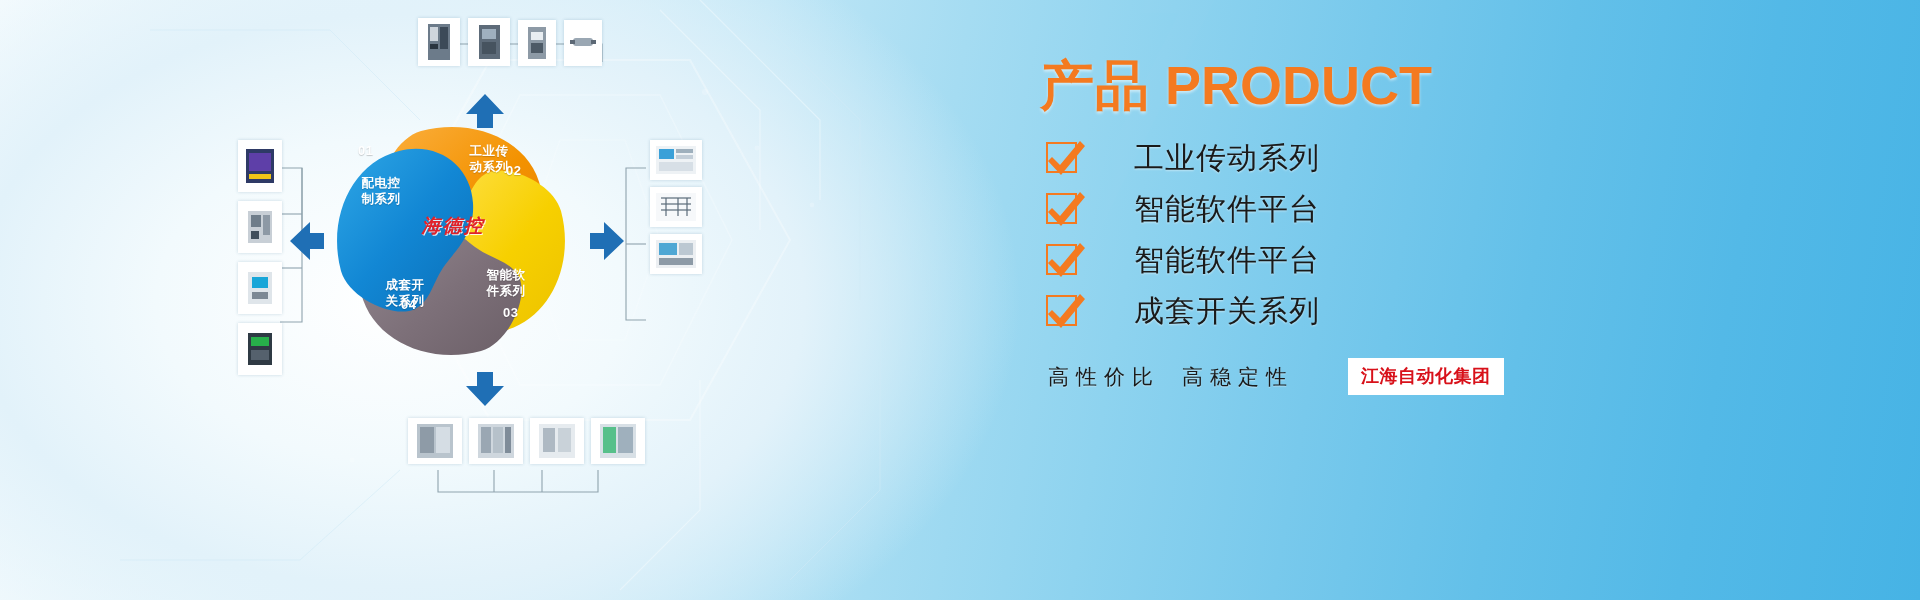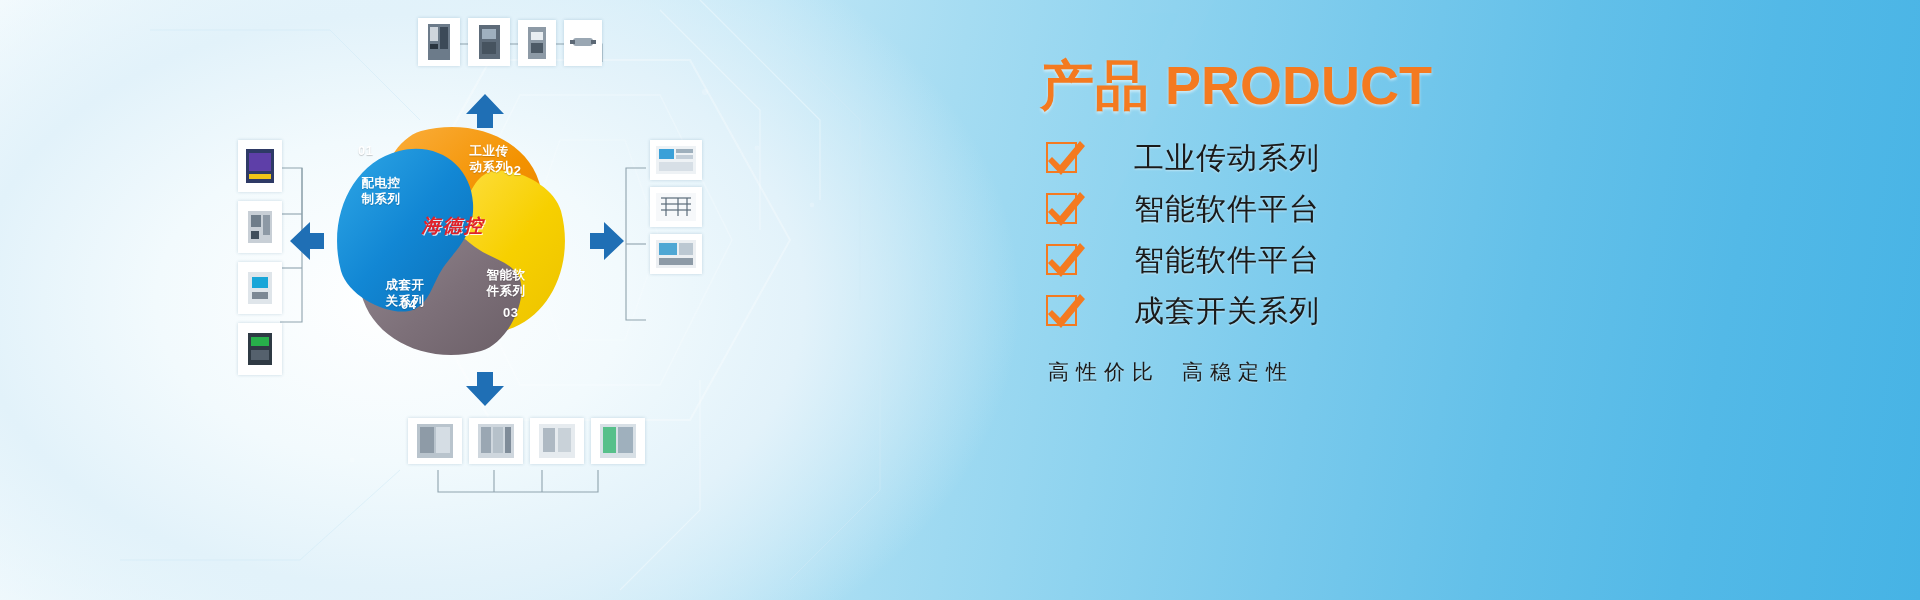--- a/index.html
+++ b/index.html
@@ -508,15 +508,16 @@
             <path d="M9,22 L17,30 L37,6 L42,11 L18,40 L5,26 Z" fill="#f47a20"></path>
           </svg>
         </span>
         <span class="feature-text">成套开关系列</span>
       </div>
     </div>
 
     <div class="tagline-row">
       <span class="tagline">高性价比</span>
       <span class="tagline second">高稳定性</span>
+      <span class="brand-badge">江海自动化集团</span>
     </div>
   </div>
 </div>
 
 </body></html>

